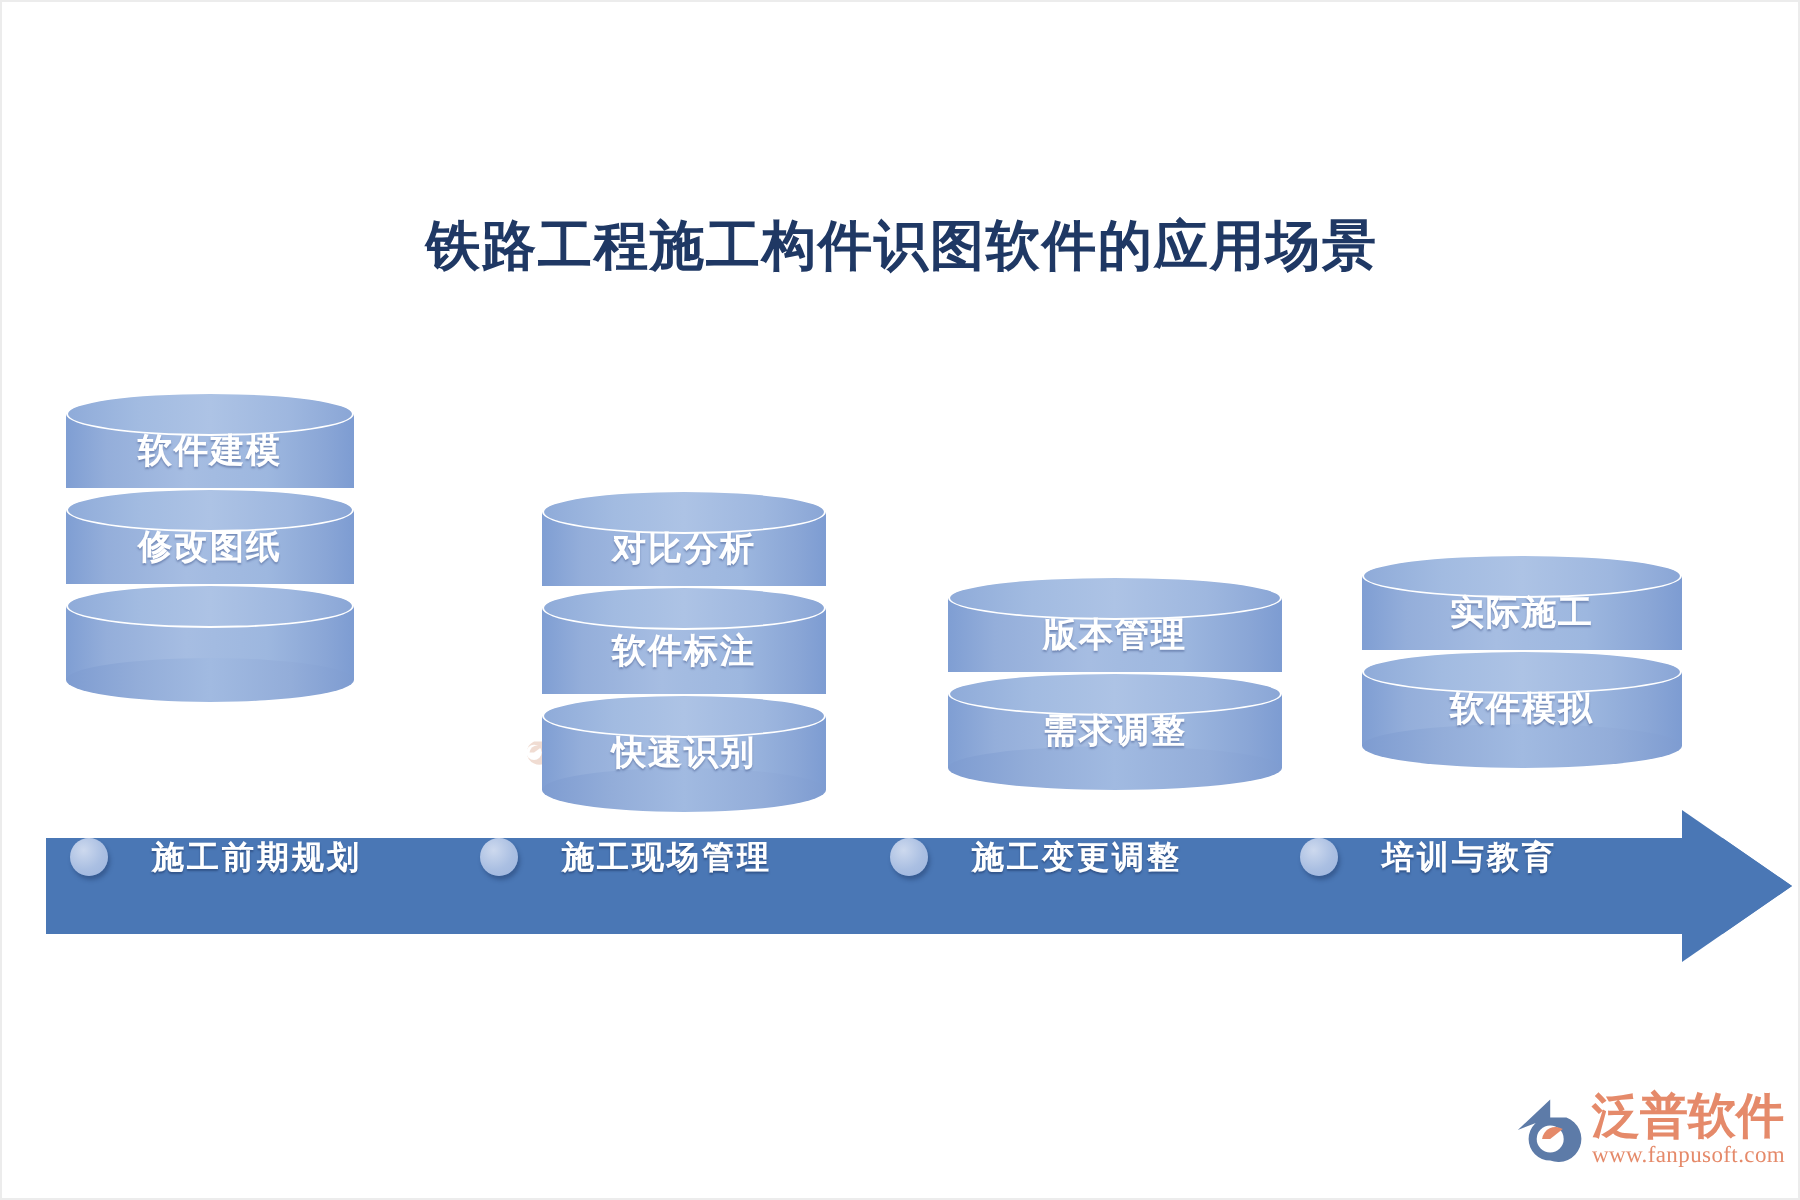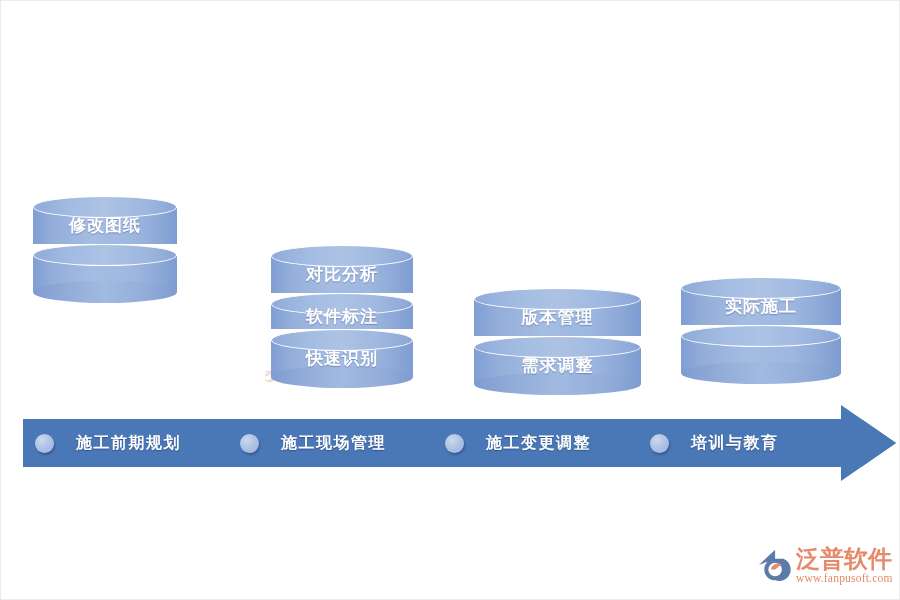--- a/index.html
+++ b/index.html
@@ -153,21 +153,20 @@
     left: 0;
     top: 0;
     height: 48px;
     width: 820px;
     display: flex;
     align-items: center;
     z-index: 2;
   }
   .arrow-item {
     display: flex;
-    align-items: center;
     flex: 1 1 0;
     height: 48px;
   }
   .arrow-bullet {
     width: 19px;
     height: 19px;
     border-radius: 50%;
     background: radial-gradient(circle at 36% 32%, #cdd9ee 0%, #aabfe2 55%, #9db4dd 100%);
     box-shadow: 1px 2px 2px rgba(20,40,80,.35);
     flex: 0 0 auto;
@@ -218,53 +217,59 @@
     color: #e58a6a;
     letter-spacing: .2px;
     margin-top: 1px;
   }
 </style>
 </head>
 <body>
 
 <div id="canvas">
 
+  <div id="page-title">铁路工程施工构件识图软件的应用场景</div>
 
   <div id="watermark">
     <svg class="wm-mark" viewBox="0 0 40 40">
       <path d="M2 20 L20 4 L20 14 L30 14 A11 11 0 1 1 20 34 A11 11 0 0 1 20 14 L20 4 Z" fill="#cf8d6e"></path>
       <circle cx="20" cy="24" r="7" fill="#ffffff"></circle>
       <path d="M16 24 A7 7 0 0 1 27 19 L20 24 Z" fill="#cf8d6e"></path>
     </svg>
     <span class="wm-text">
       <span class="wm-cn">泛普软件</span>
       <span class="wm-en">FANPU SOFTWARE</span>
     </span>
   </div>
 
   <div class="cylinder" id="cyl-0" style="left:32px; top:195px; width:144px;">
     <div class="cyl-seg" style="height:48px;">
       <div class="seg-body"></div>
       <div class="seg-cap"></div>
+      <div class="seg-label">软件建模</div>
+    </div>
+    <div class="cyl-seg" style="height:48px;">
+      <div class="seg-body"></div>
+      <div class="seg-cap"></div>
       <div class="seg-label">修改图纸</div>
     </div>
     <div class="cyl-seg last" style="height:48px;">
       <div class="seg-body"></div>
       <div class="seg-bottom"></div>
       <div class="seg-cap"></div>
     </div>
   </div>
 
   <div class="cylinder" id="cyl-1" style="left:270px; top:244px; width:142px;">
     <div class="cyl-seg" style="height:48px;">
       <div class="seg-body"></div>
       <div class="seg-cap"></div>
       <div class="seg-label">对比分析</div>
     </div>
-    <div class="cyl-seg" style="height:36px;">
+    <div class="cyl-seg" style="height:54px;">
       <div class="seg-body"></div>
       <div class="seg-cap"></div>
       <div class="seg-label">软件标注</div>
     </div>
     <div class="cyl-seg last" style="height:48px;">
       <div class="seg-body"></div>
       <div class="seg-bottom"></div>
       <div class="seg-cap"></div>
       <div class="seg-label">快速识别</div>
     </div>
@@ -287,20 +292,21 @@
   <div class="cylinder" id="cyl-3" style="left:680px; top:276px; width:160px;">
     <div class="cyl-seg" style="height:48px;">
       <div class="seg-body"></div>
       <div class="seg-cap"></div>
       <div class="seg-label">实际施工</div>
     </div>
     <div class="cyl-seg last" style="height:48px;">
       <div class="seg-body"></div>
       <div class="seg-bottom"></div>
       <div class="seg-cap"></div>
+      <div class="seg-label">软件模拟</div>
     </div>
   </div>
 
   <div id="arrow-banner">
     <svg class="arrow-shape" viewBox="0 0 873 48" preserveAspectRatio="none">
       <polygon points="0,0 818,0 818,-14 873,24 818,62 818,48 0,48" fill="#4a77b5"></polygon>
       <polygon points="0,0 818,0 818,48 0,48" fill="#4a77b5"></polygon>
     </svg>
     <svg class="arrow-shape" viewBox="0 0 873 76" preserveAspectRatio="none" style="top:-14px; height:76px;">
       <polygon points="818,0 873,38 818,76" fill="#4a77b5"></polygon>

